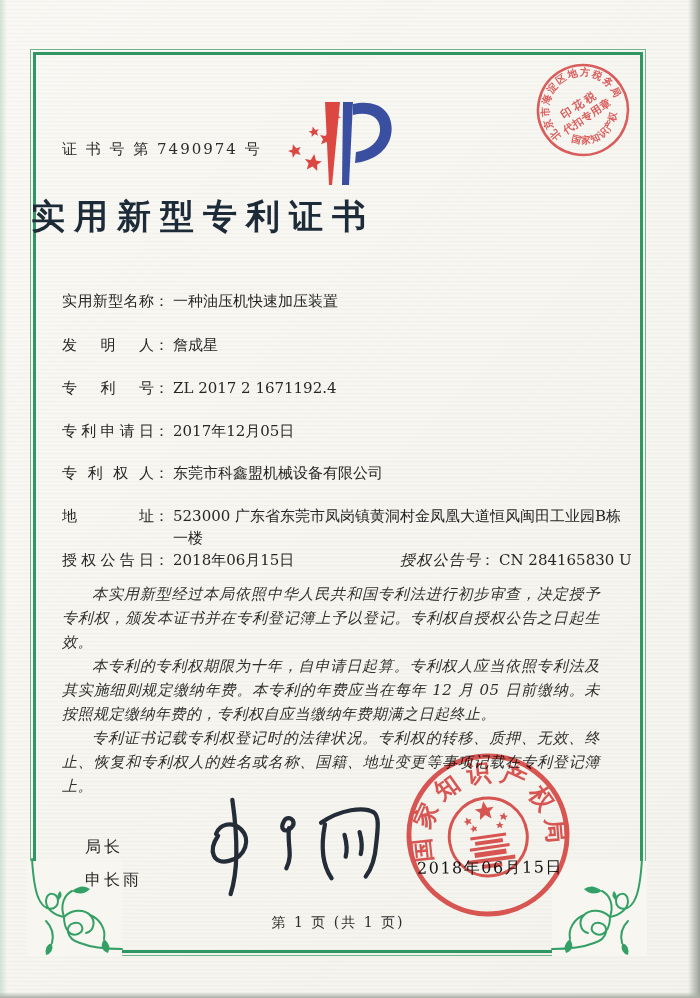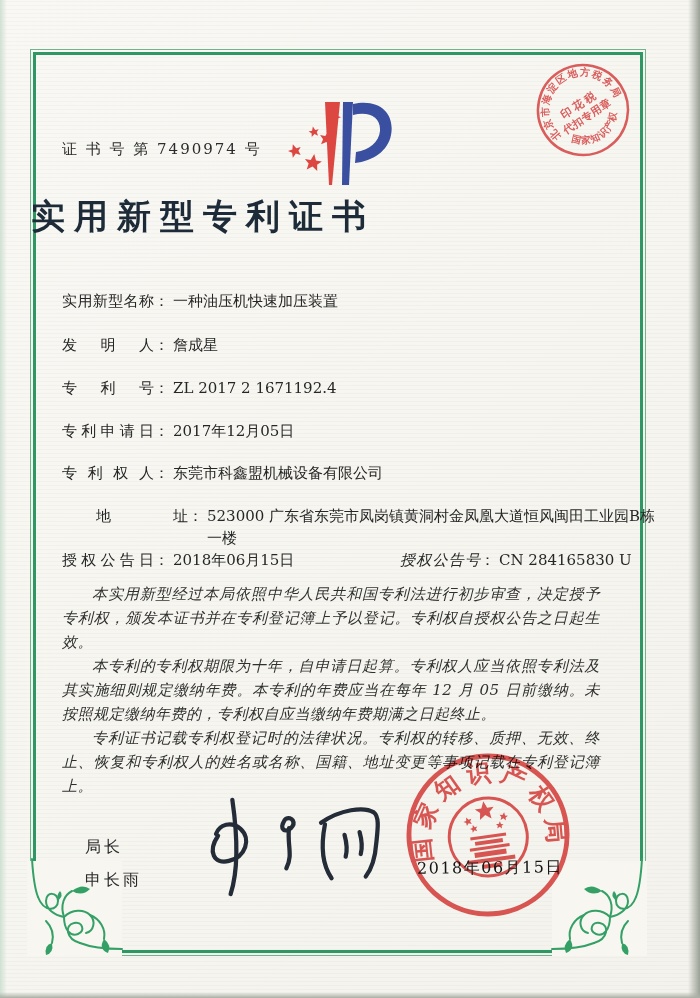--- a/index.html
+++ b/index.html
@@ -39,21 +39,21 @@
 
   .doc-title{position:absolute;left:31px;top:194px;width:614px;
     font-size:34px;font-weight:bold;color:#1d2b38;letter-spacing:9px;}
 
   .field-row{position:absolute;left:62px;font-size:15px;color:#262626;line-height:22px;}
   .field-label{display:inline-block;width:92px;text-align:justify;text-align-last:justify;
     vertical-align:top;color:#262626;}
   .field-colon{display:inline-block;vertical-align:top;}
   .field-value{display:inline-block;vertical-align:top;margin-left:4px;max-width:455px;}
   .row1{top:290px;} .row2{top:334px;} .row3{top:377px;} .row4{top:420px;}
-  .row5{top:462px;} .row6{top:505px;margin-left:34px;} .row7{top:549px;}
+  .row5{top:462px;} .row6{top:505px;} .row7{top:549px;}
   .field-group2{position:absolute;left:338px;top:0;white-space:nowrap;}
   .field-group2 .field-label{width:80px;font-style:italic;}
 
   .paragraphs{position:absolute;left:62px;top:582px;width:538px;
     font-size:15px;line-height:24px;color:#30302f;text-align:justify;
     font-style:italic;letter-spacing:0.5px;}
   .paragraphs p{margin:0;text-indent:2em;}
 
   .sig-block{position:absolute;left:85px;top:830px;font-family:"DejaVu Sans","Liberation Sans",sans-serif;
     font-size:16px;color:#2a2a2a;line-height:33px;letter-spacing:3px;}
@@ -220,17 +220,18 @@
     <text font-size="10" font-weight="bold" fill="#e05353" letter-spacing="1.5" font-family="DejaVu Serif,serif">
       <textPath href="#taxTop" startOffset="1">北京市海淀区地方税务局</textPath>
     </text>
     <text font-size="9.5" font-weight="bold" fill="#e05353" letter-spacing="1" font-family="DejaVu Serif,serif">
       <textPath href="#taxBottom" startOffset="2">国家知识产权局</textPath>
     </text>
     <text x="49" y="46" text-anchor="middle" font-size="11" font-weight="bold" fill="#e05353" letter-spacing="3" font-family="DejaVu Serif,serif">印花税</text>
     <text x="49" y="60" text-anchor="middle" font-size="10.5" font-weight="bold" fill="#e05353" letter-spacing="0.5" font-family="DejaVu Serif,serif">代扣专用章</text>
   </svg>
 
+  <div class="footer">第 1 页 (共 1 页)</div>
 
   <div class="edge-left"></div>
   <div class="edge-right"></div>
   <div class="edge-bottom"></div>
 </div>
 
 </body></html>

